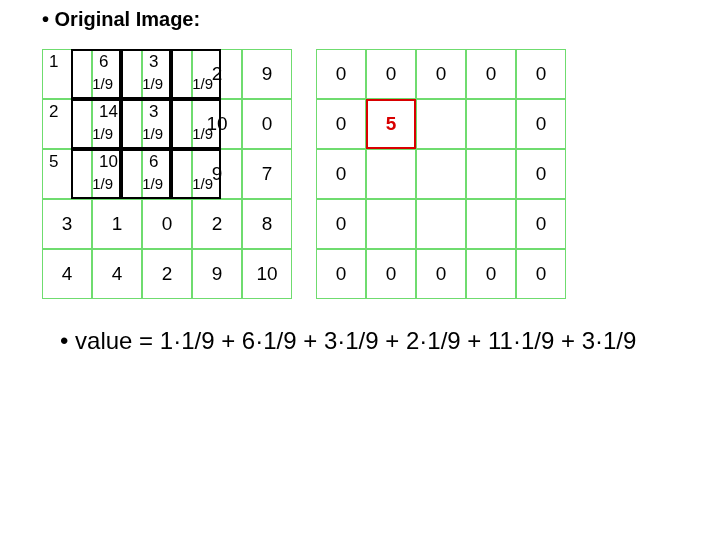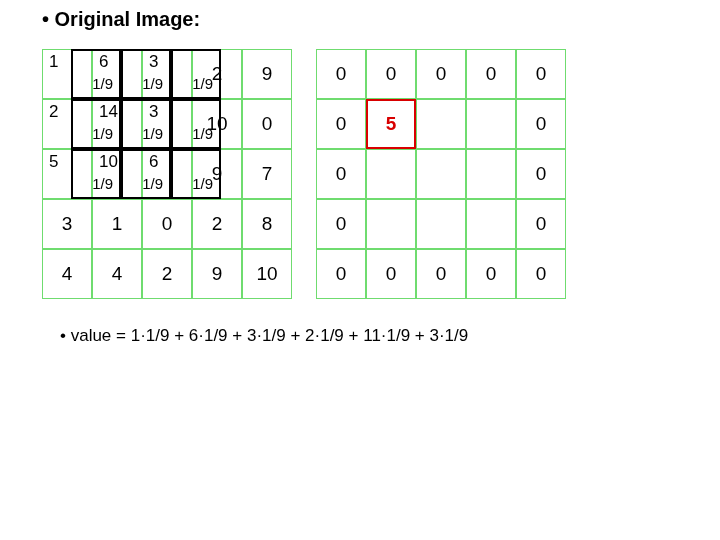--- a/index.html
+++ b/index.html
@@ -71,21 +71,21 @@
     padding: 0 6px 5px 0;
   }
   .top-val {
     position: absolute;
     top: 2px; left: 6px;
     font-size: 17px;
     color: #000;
   }
   .result-area {
     margin: 24px 36px 12px 36px;
-    font-size: 17px;
+    font-size: 24px;
     line-height: 1.5;
   }
   .result-area .line2 { padding-left: 96px; }
 </style>
 </head>
 <body>
 
 <div class="page">
 
   <div class="cols">

